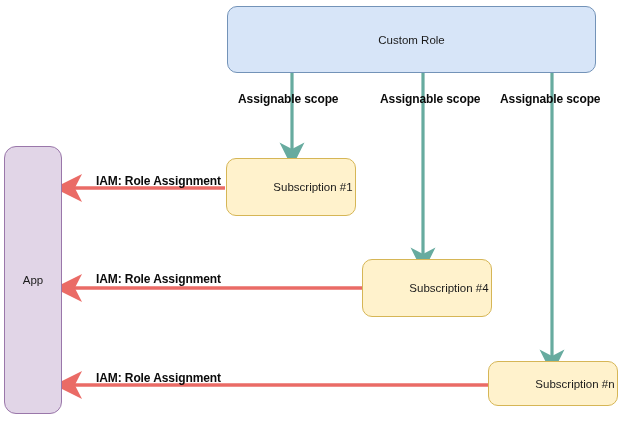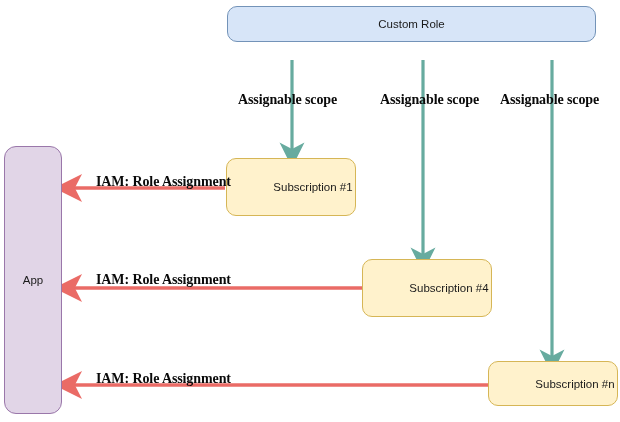--- a/index.html
+++ b/index.html
@@ -38,27 +38,26 @@
     border: 1px solid #9a77aa;
     border-radius: 12px;
   }
   .node-sub {
     background: #fff2cc;
     border: 1px solid #d6b656;
     padding-left: 44px;
   }
   .edge-label {
     position: absolute;
-    font-size: 14px;
+    font-size: 12px;
     font-weight: bold;
     color: #0a0a0a;
     white-space: nowrap;
     z-index: 5;
     letter-spacing: -0.1px;
-    font-family: Liberation Serif, serif;
   }
   svg.edges {
     position: absolute;
     left: 0;
     top: 0;
     width: 620px;
     height: 422px;
     z-index: 1;
   }
 </style>
@@ -91,21 +90,21 @@
       <line x1="225" y1="188" x2="68" y2="188" stroke="#ea6b66" stroke-width="3.6" marker-end="url(#arrow-red)"></line>
     </g>
     <g>
       <line x1="362" y1="288" x2="68" y2="288" stroke="#ea6b66" stroke-width="3.6" marker-end="url(#arrow-red)"></line>
     </g>
     <g>
       <line x1="488" y1="385" x2="68" y2="385" stroke="#ea6b66" stroke-width="3.6" marker-end="url(#arrow-red)"></line>
     </g>
   </svg>
 
-  <div class="node node-role" style="left:227px; top:6px; width:369px; height:36px;">
+  <div class="node node-role" style="left:227px; top:6px; width:369px; height:67px;">
     <span>Custom Role</span>
   </div>
 
   <div class="node node-app" style="left:4px; top:146px; width:58px; height:268px;">
     <span>App</span>
   </div>
 
   <div class="node node-sub" style="left:226px; top:158px; width:130px; height:58px;">
     <span>Subscription #1</span>
   </div>

